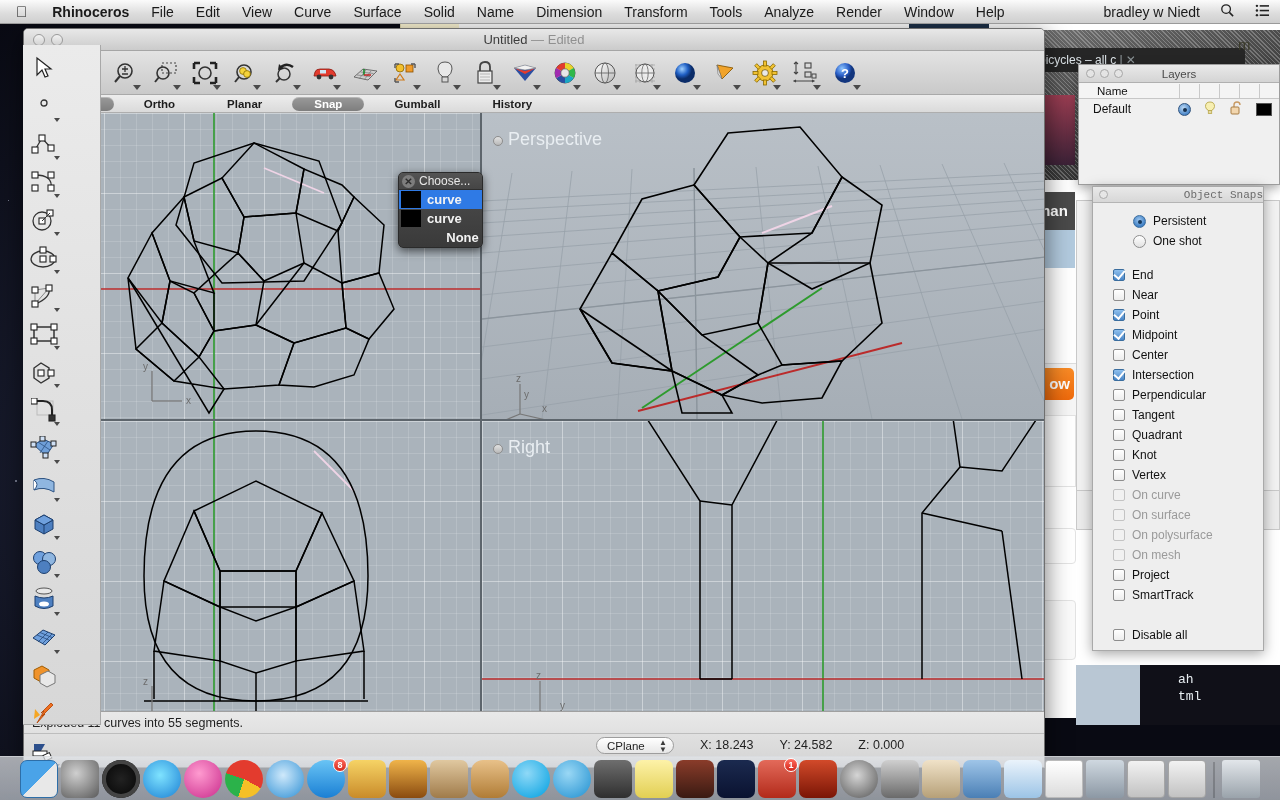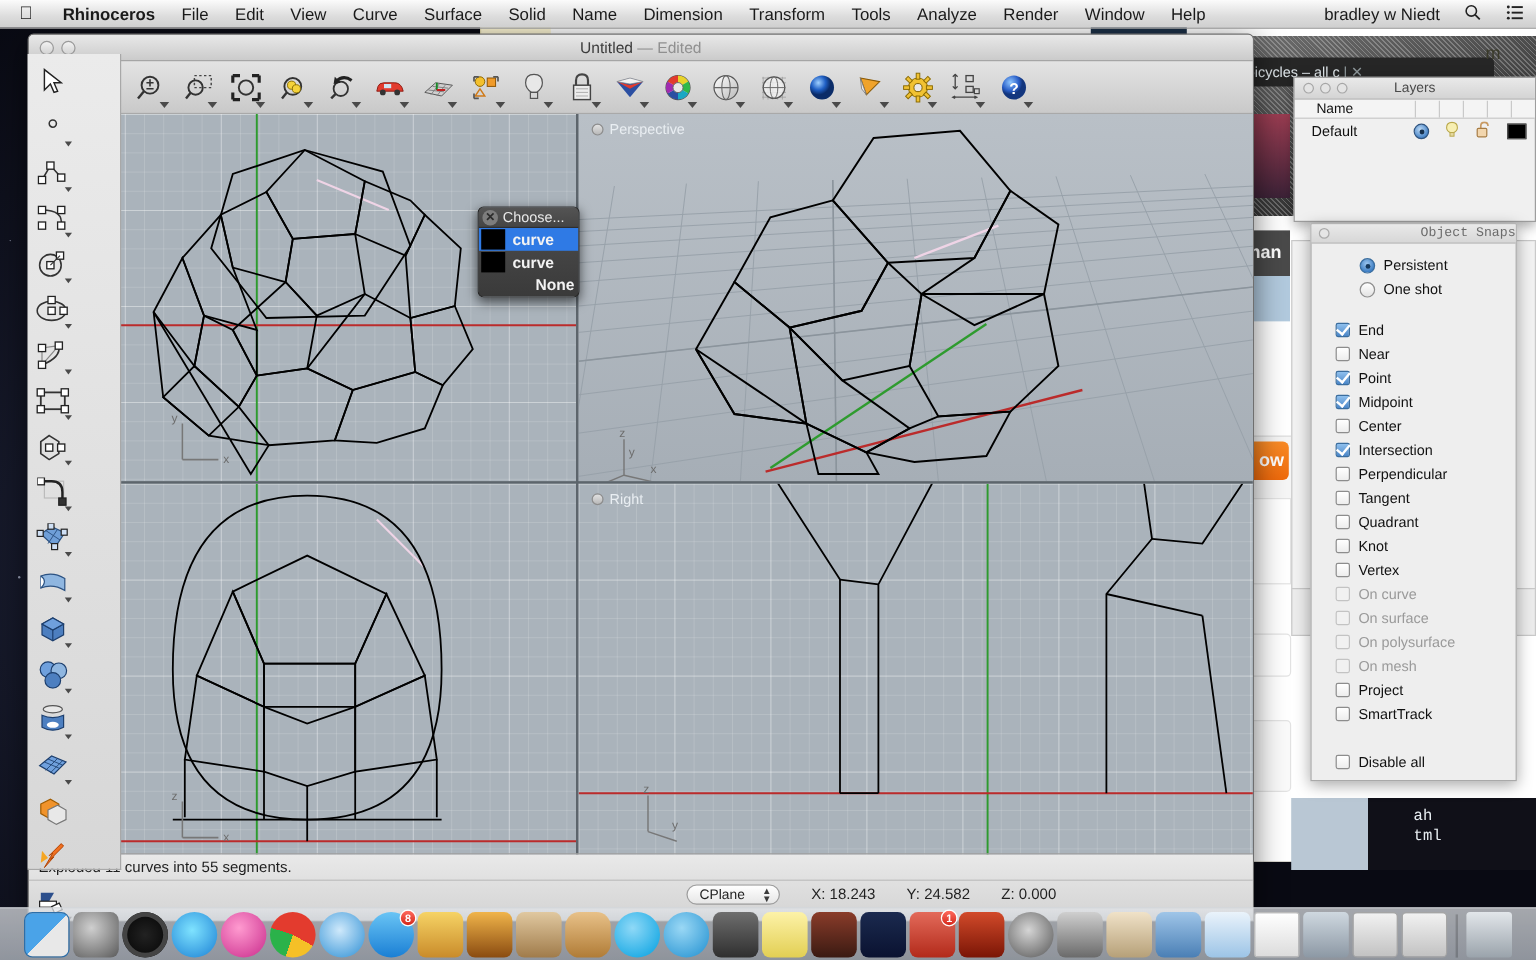--- a/index.html
+++ b/index.html
@@ -145,39 +145,39 @@
           linear-gradient(rgba(255,255,255,.14) 1px, transparent 1px),
           linear-gradient(90deg, rgba(255,255,255,.14) 1px, transparent 1px);
         background-size: 80px 80px, 80px 80px, 16px 16px, 16px 16px;
   }
   #vp-top   { left:0;   top:0;   width:456px; height:306px; }
   #vp-persp { left:458px;top:0;  width:564px; height:306px;
               background:#b0b8bf;
               background-image:none;}
   #vp-front { left:0;   top:308px;width:456px; height:311px; }
   #vp-right { left:458px;top:308px;width:564px;height:311px; }
-  .vp-label { position:absolute; left:4px; top:5px; font-size:12px;
+  .vp-label { position:absolute; left:4px; top:15px; font-size:18px;
               padding:1px 7px 2px 7px; color:#fff; }
   .vp-label.active { background:#3d79b5; border-radius:2px; font-weight:normal;}
   .vp-label.plain { color:#e9eef2; }
   .vp-label .dot { display:inline-block;width:10px;height:10px;border-radius:50%;
     background:linear-gradient(180deg,#e2e2e2,#b8b8b8);border:1px solid #8d8d8d;
     vertical-align:-1px;margin-right:5px;}
   .vsep { position:absolute; background:#5d656c; }
 
   
   #statusbar {
     position:absolute; left:0; bottom:0; width:1022px; height:56px;
     background:linear-gradient(180deg,#e9e9e9,#d3d3d3);
     border-top:1px solid #a0a0a0;
   }
   #prompt-row { height:22px; display:flex; align-items:center; padding-left:8px;
                 font-size:12.5px; color:#1f1f1f; border-bottom:1px solid #bdbdbd;}
   #coord-row { height:22px; display:flex; align-items:center; padding-left:8px;
-               font-size:12.5px; color:#1f1f1f; gap:26px; }
+               font-size:12.5px; color:#1f1f1f; gap:26px;margin-left:24px; }
   #cplane-sel {
     margin-left:540px; width:78px; height:17px; border:1px solid #9d9d9d;
     border-radius:9px; background:linear-gradient(180deg,#fff,#e6e6e6);
     font-size:11.5px; line-height:16px; padding-left:10px; position:relative;
   }
   #cplane-sel .arrows{position:absolute;right:6px;top:1px;font-size:8px;line-height:7px;color:#3b3b3b;}
 
   
   #lefttools {
     position:absolute; left:23px; top:45px; width:78px; height:680px;
@@ -573,20 +573,29 @@
               <stop offset="100%" stop-color="#13367e"></stop>
             </radialGradient>
           </defs>
           <circle cx="12" cy="12" r="10" fill="url(#g3)"></circle>
           <text x="12" y="17" font-size="13" font-weight="bold" fill="#fff" text-anchor="middle" font-family="Liberation Sans">?</text>
         </svg>
       <span class="caret"></span>
     </div>
   </div>
 
+  <div id="osnapbar">
+    <span style="width:6px;"></span>
+    <span class="pill on lbl">Osnap</span>
+    <span class="pill lbl">Ortho</span>
+    <span class="pill lbl">Planar</span>
+    <span class="pill on lbl">Snap</span>
+    <span class="pill lbl">Gumball</span>
+    <span class="pill lbl">History</span>
+  </div>
 
   <div id="viewports">
 
     <div class="vp" id="vp-top">
       <svg width="456" height="306" viewBox="0 0 456 306" style="position:absolute;left:0;top:0;">
         <line x1="190" y1="0" x2="190" y2="306" stroke="#2e9b2e" stroke-width="1.6"></line>
         <line x1="0" y1="176" x2="456" y2="176" stroke="#bb2b2b" stroke-width="1.6"></line>
         <line x1="240" y1="55" x2="300" y2="80" stroke="#efd4e6" stroke-width="1.8"></line>
         <g fill="none" stroke="#000" stroke-width="1.5">
           <polygon points="230,30 295,48 318,110 280,168 198,170 152,112 170,50"></polygon>

